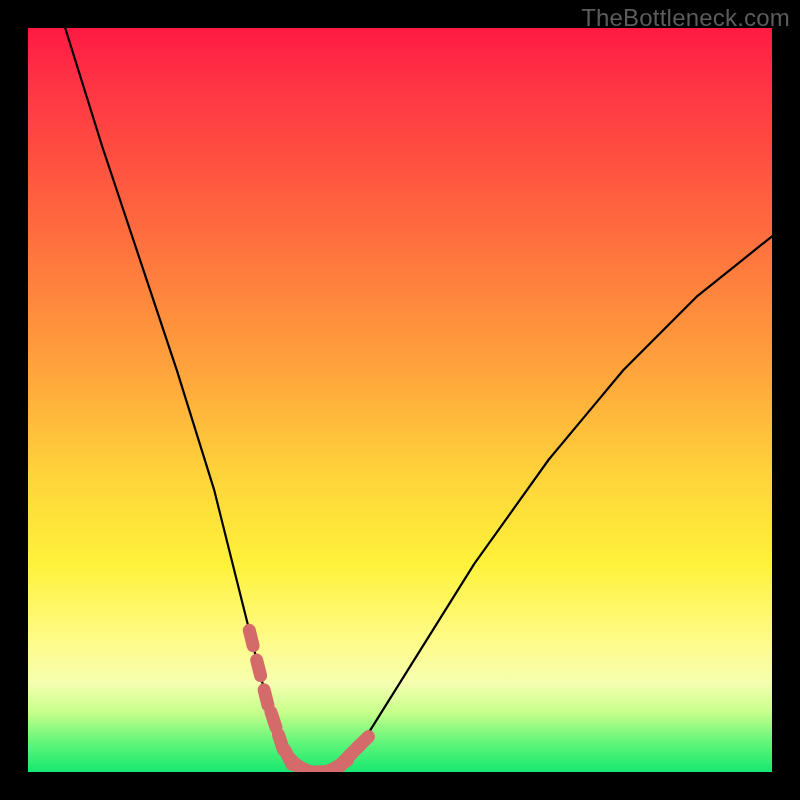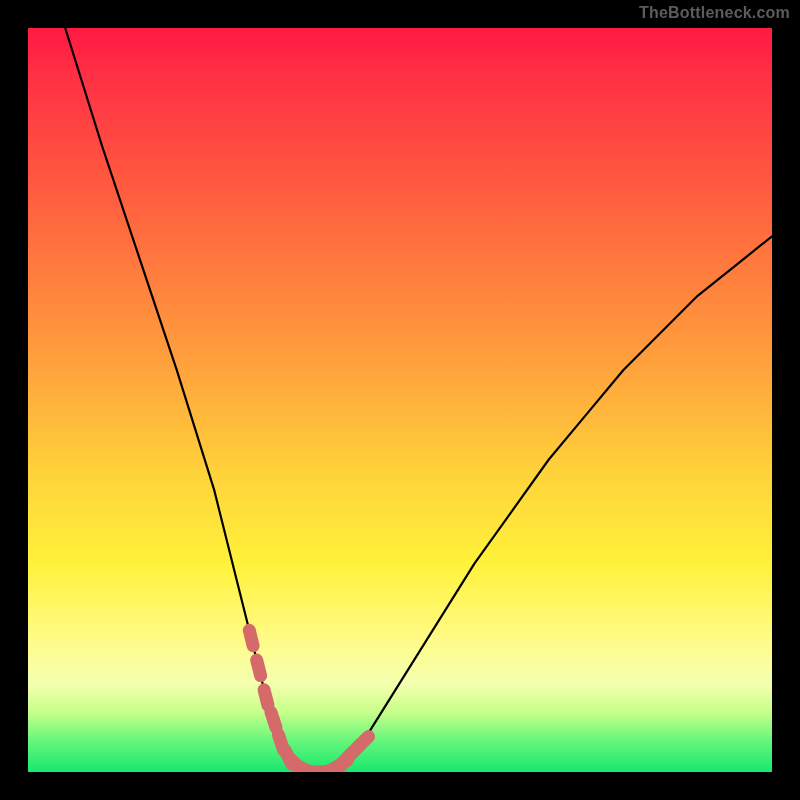--- a/index.html
+++ b/index.html
@@ -43,22 +43,22 @@
       #f6ffb0 88%,
       #c6ff8a 92%,
       #62f57a 96%,
       #17e86f 100%
     );
   }
   .watermark {
     position: absolute;
     top: 4px;
     right: 10px;
-    font-size: 16px;
-    font-weight: 700;
+    font-size: 24px;
+    font-weight: 400;
     color: #5c5c5c;
     letter-spacing: 0.2px;
     user-select: none;
   }
   svg.curve {
     position: absolute;
     inset: 0;
     width: 100%;
     height: 100%;
     overflow: visible;

